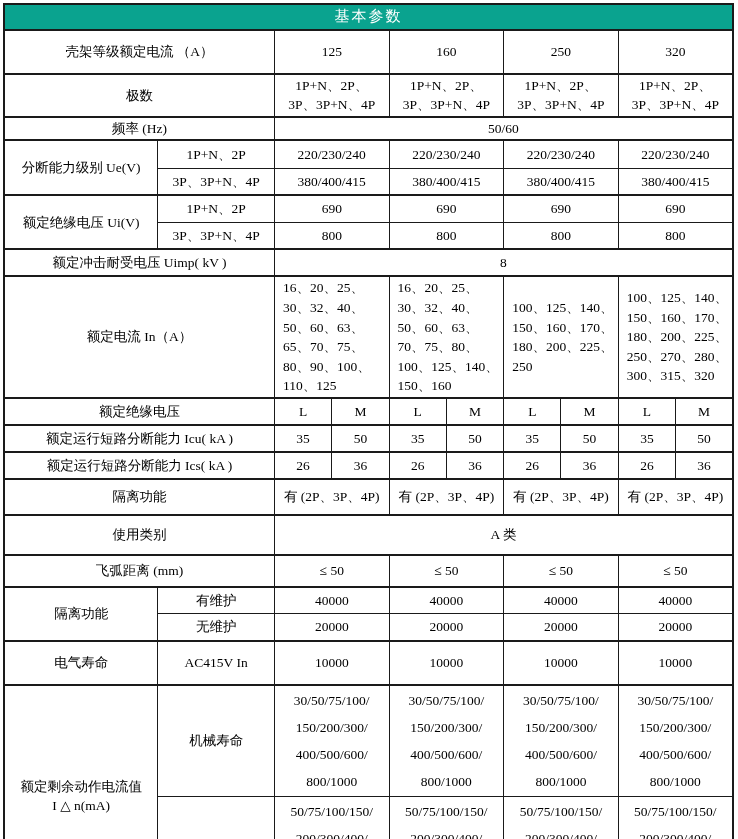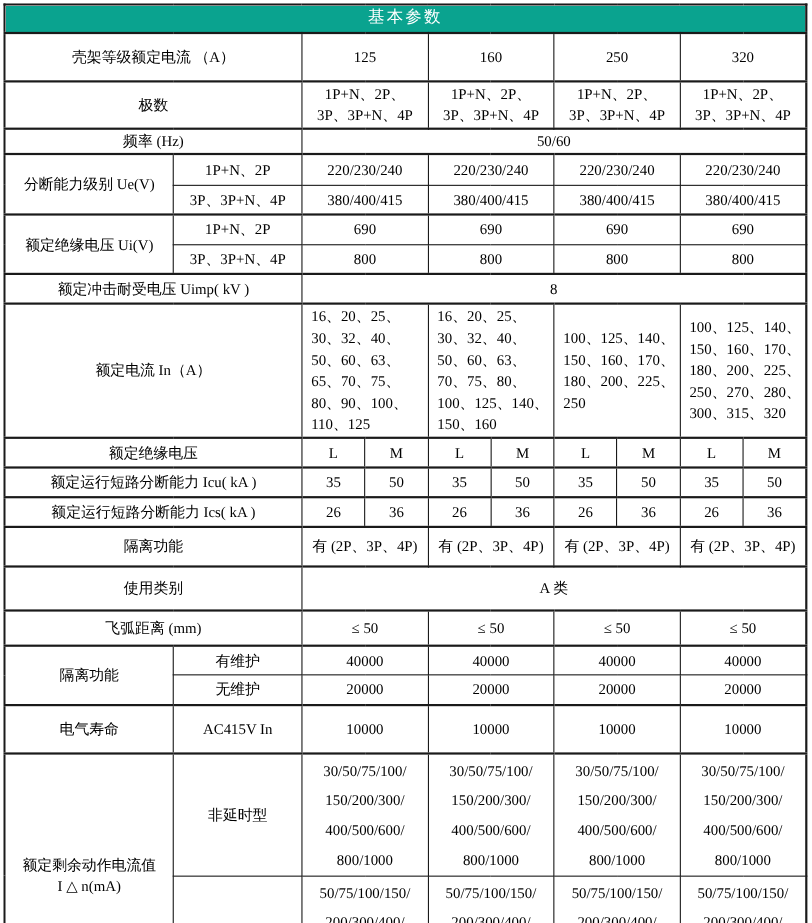--- a/index.html
+++ b/index.html
@@ -217,21 +217,21 @@
     <td>AC415V In</td>
     <td colspan="2">10000</td>
     <td colspan="2">10000</td>
     <td colspan="2">10000</td>
     <td colspan="2">10000</td>
   </tr>
 
   <tr class="grp" style="height:108px">
     <td rowspan="2">额定剩余动作电流值
 I △ n(mA)</td>
-    <td>非延时型</td>
+    <td>机械寿命</td>
     <td colspan="2" class="lh2">30/50/75/100/
 150/200/300/
 400/500/600/
 800/1000</td>
     <td colspan="2" class="lh2">30/50/75/100/
 150/200/300/
 400/500/600/
 800/1000</td>
     <td colspan="2" class="lh2">30/50/75/100/
 150/200/300/

